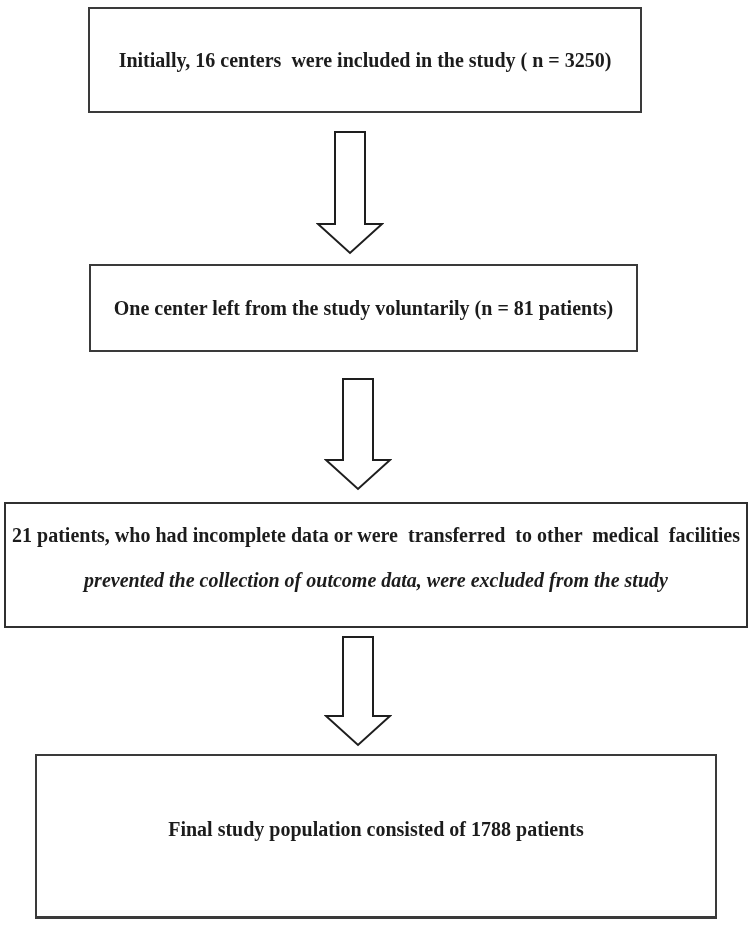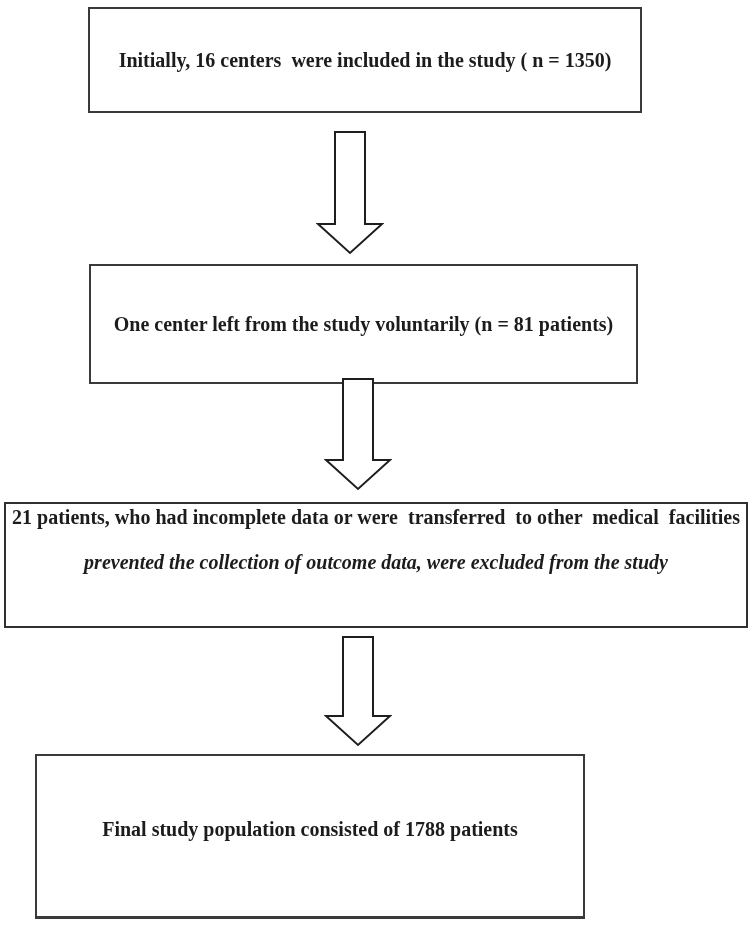--- a/index.html
+++ b/index.html
@@ -31,52 +31,52 @@
     margin: 0;
     font-size: 20px;
     line-height: 23px;
     white-space: pre-wrap;
   }
   .box1 {
     left: 88px; top: 7px; width: 554px; height: 106px;
     justify-content: center;
   }
   .box2 {
-    left: 89px; top: 264px; width: 549px; height: 120px;
+    left: 89px; top: 264px; width: 549px; height: 88px;
     justify-content: center;
   }
   .box3 {
     left: 4px; top: 502px; width: 744px; height: 126px;
-    padding-top: 2px;
+    padding-top: 20px;
     border-color: #303030;
   }
   .box3 .l2 { margin-top: 22px; font-style: italic; }
   .box4 {
-    left: 35px; top: 754px; width: 550px; height: 165px;
+    left: 35px; top: 754px; width: 682px; height: 165px;
     justify-content: center;
     padding-bottom: 14px;
     border-bottom-width: 3px;
   }
   .box4 .para2 {
     margin-top: 11px;
     line-height: 27px;
     max-width: 662px;
   }
   .arrow { position: absolute; display: block; }
   .a1 { left: 316px; top: 131px; }
   .a2 { left: 324px; top: 378px; }
   .a3 { left: 324px; top: 636px; }
 </style>
 </head>
 <body>
 
 <div class="canvas">
 
   <div class="box box1">
-    <p class="line">Initially, 16 centers  were included in the study ( n = 1350)</p>
+    <p class="line">Initially, 16 centers  were included in the study ( n = 3250)</p>
   </div>
 
   <svg class="arrow a1" width="68" height="124" viewBox="0 0 68 124">
     <polygon points="19,1 49,1 49,93 66,93 34,122 2,93 19,93" fill="#ffffff" stroke="#1e1e1e" stroke-width="2" stroke-linejoin="miter"></polygon>
   </svg>
 
   <div class="box box2">
     <p class="line">One center left from the study voluntarily (n = 81 patients)</p>
   </div>
 

